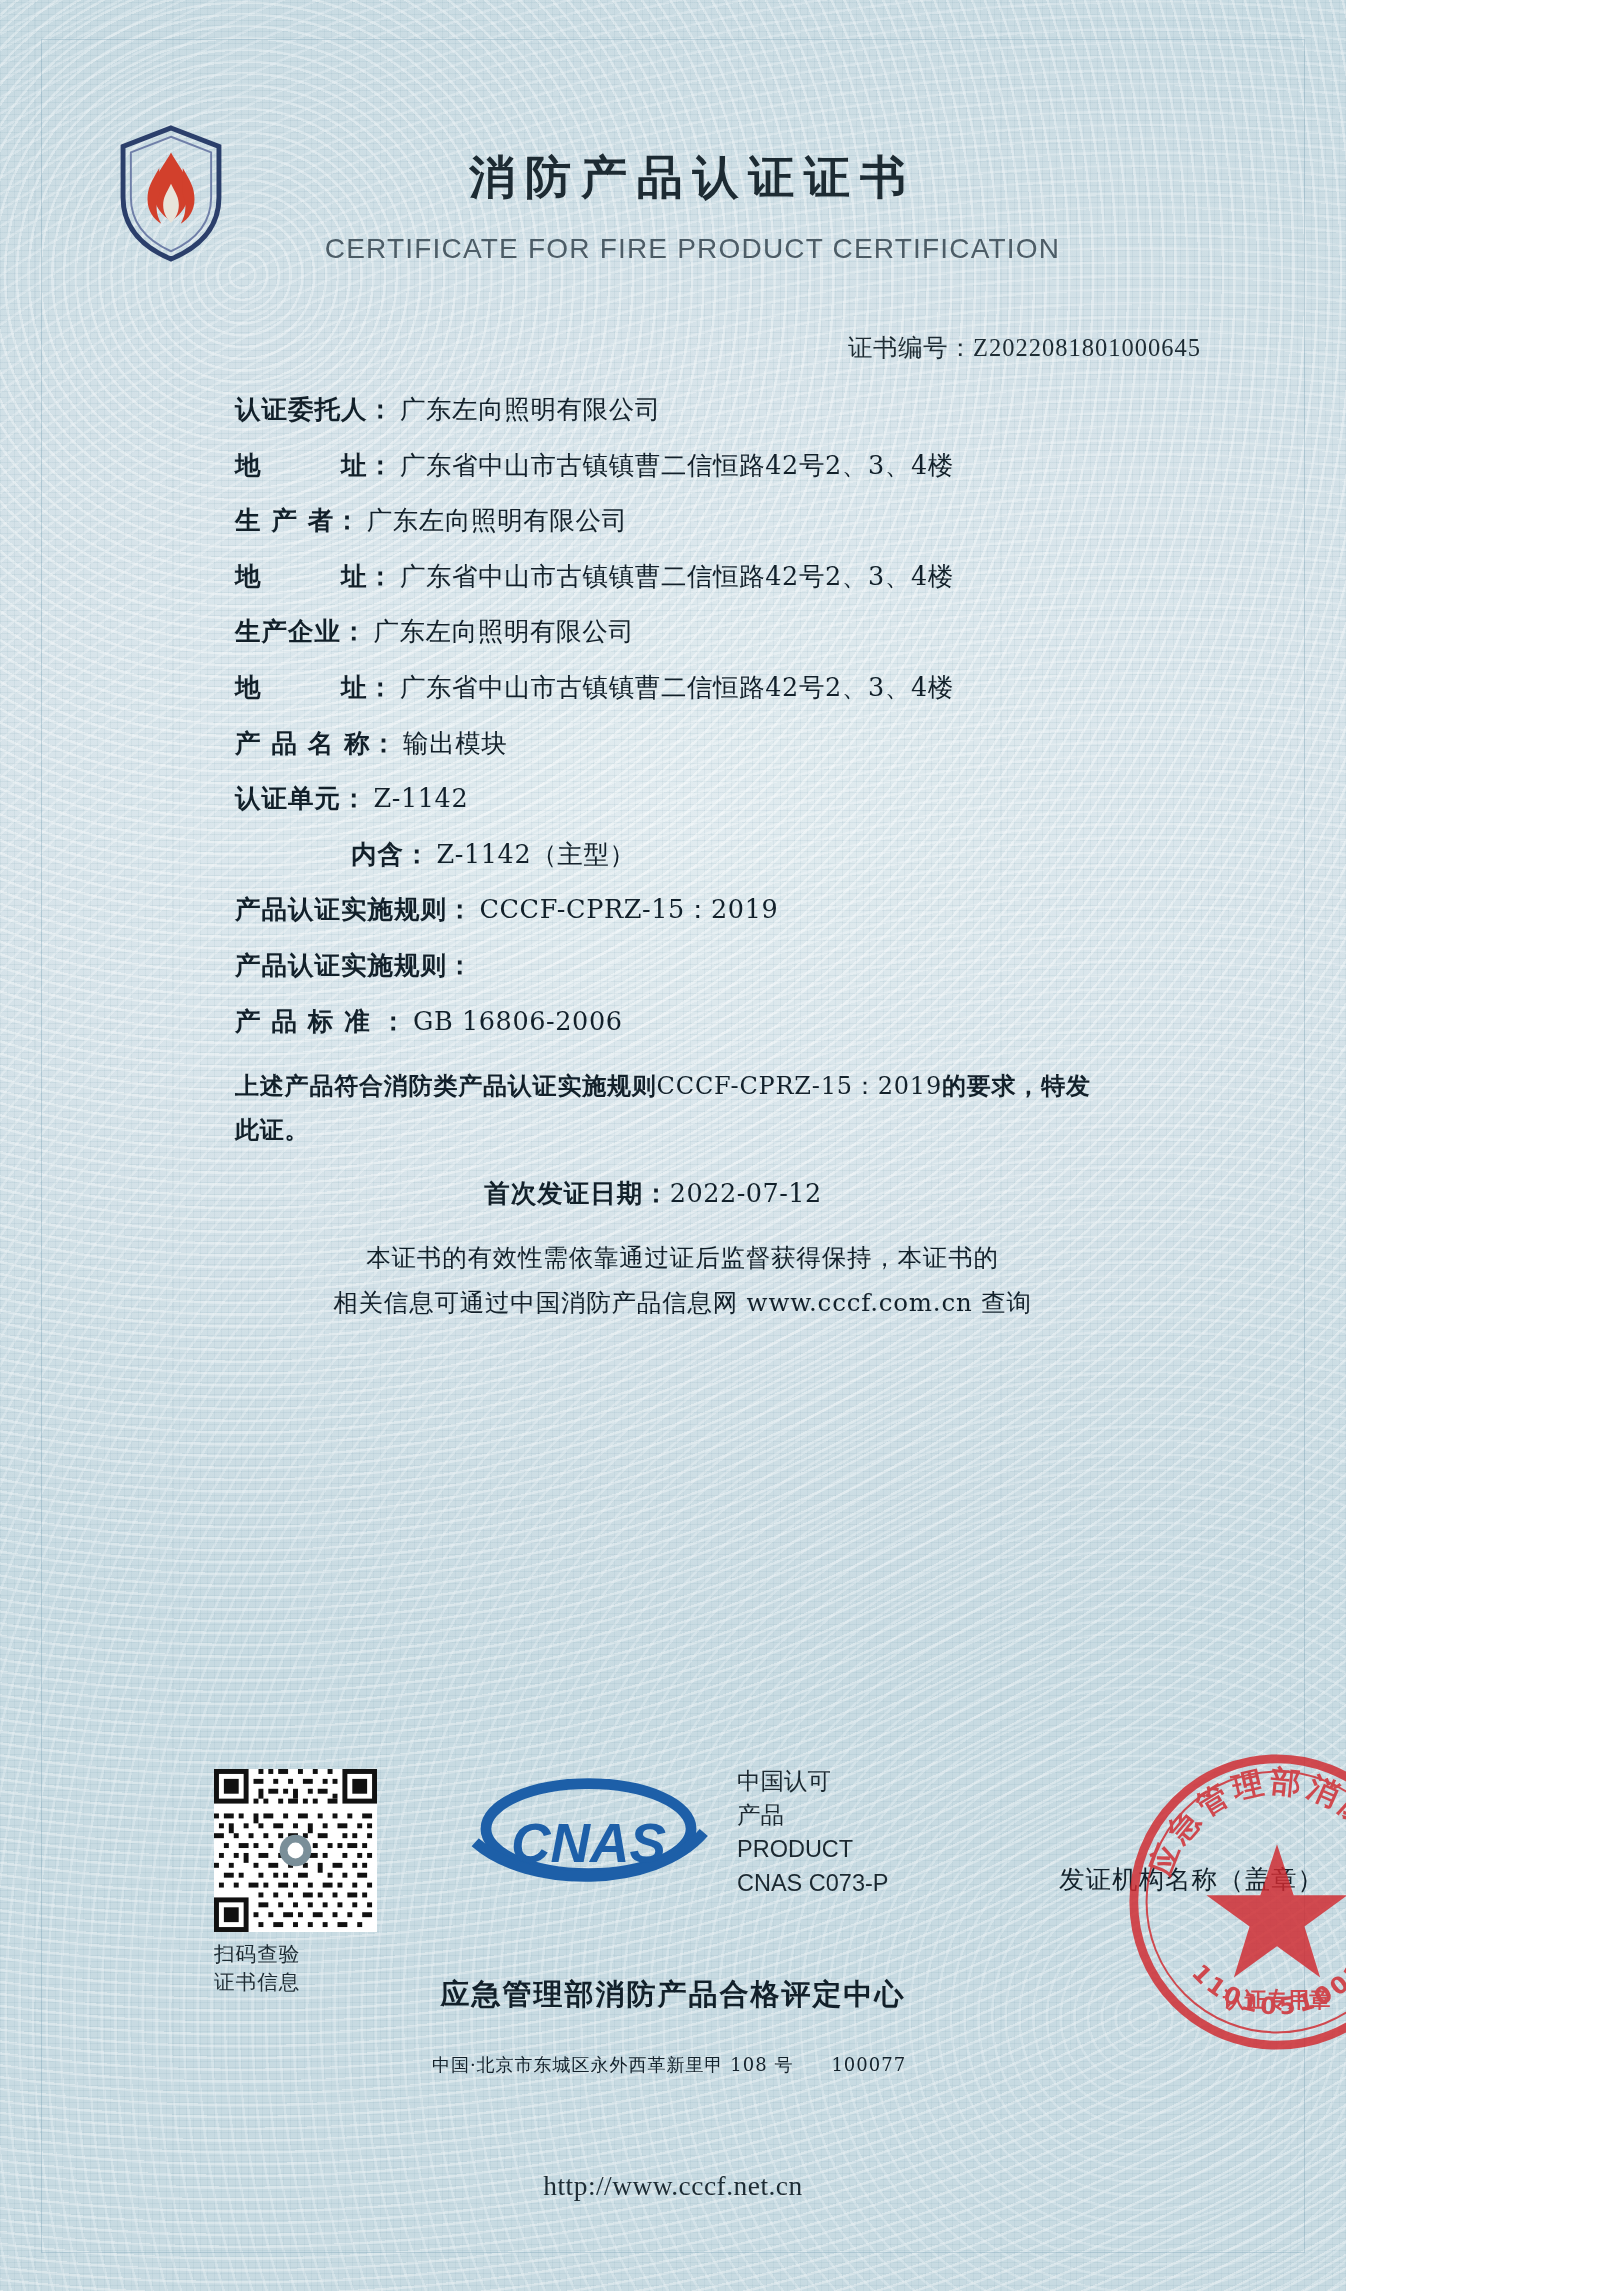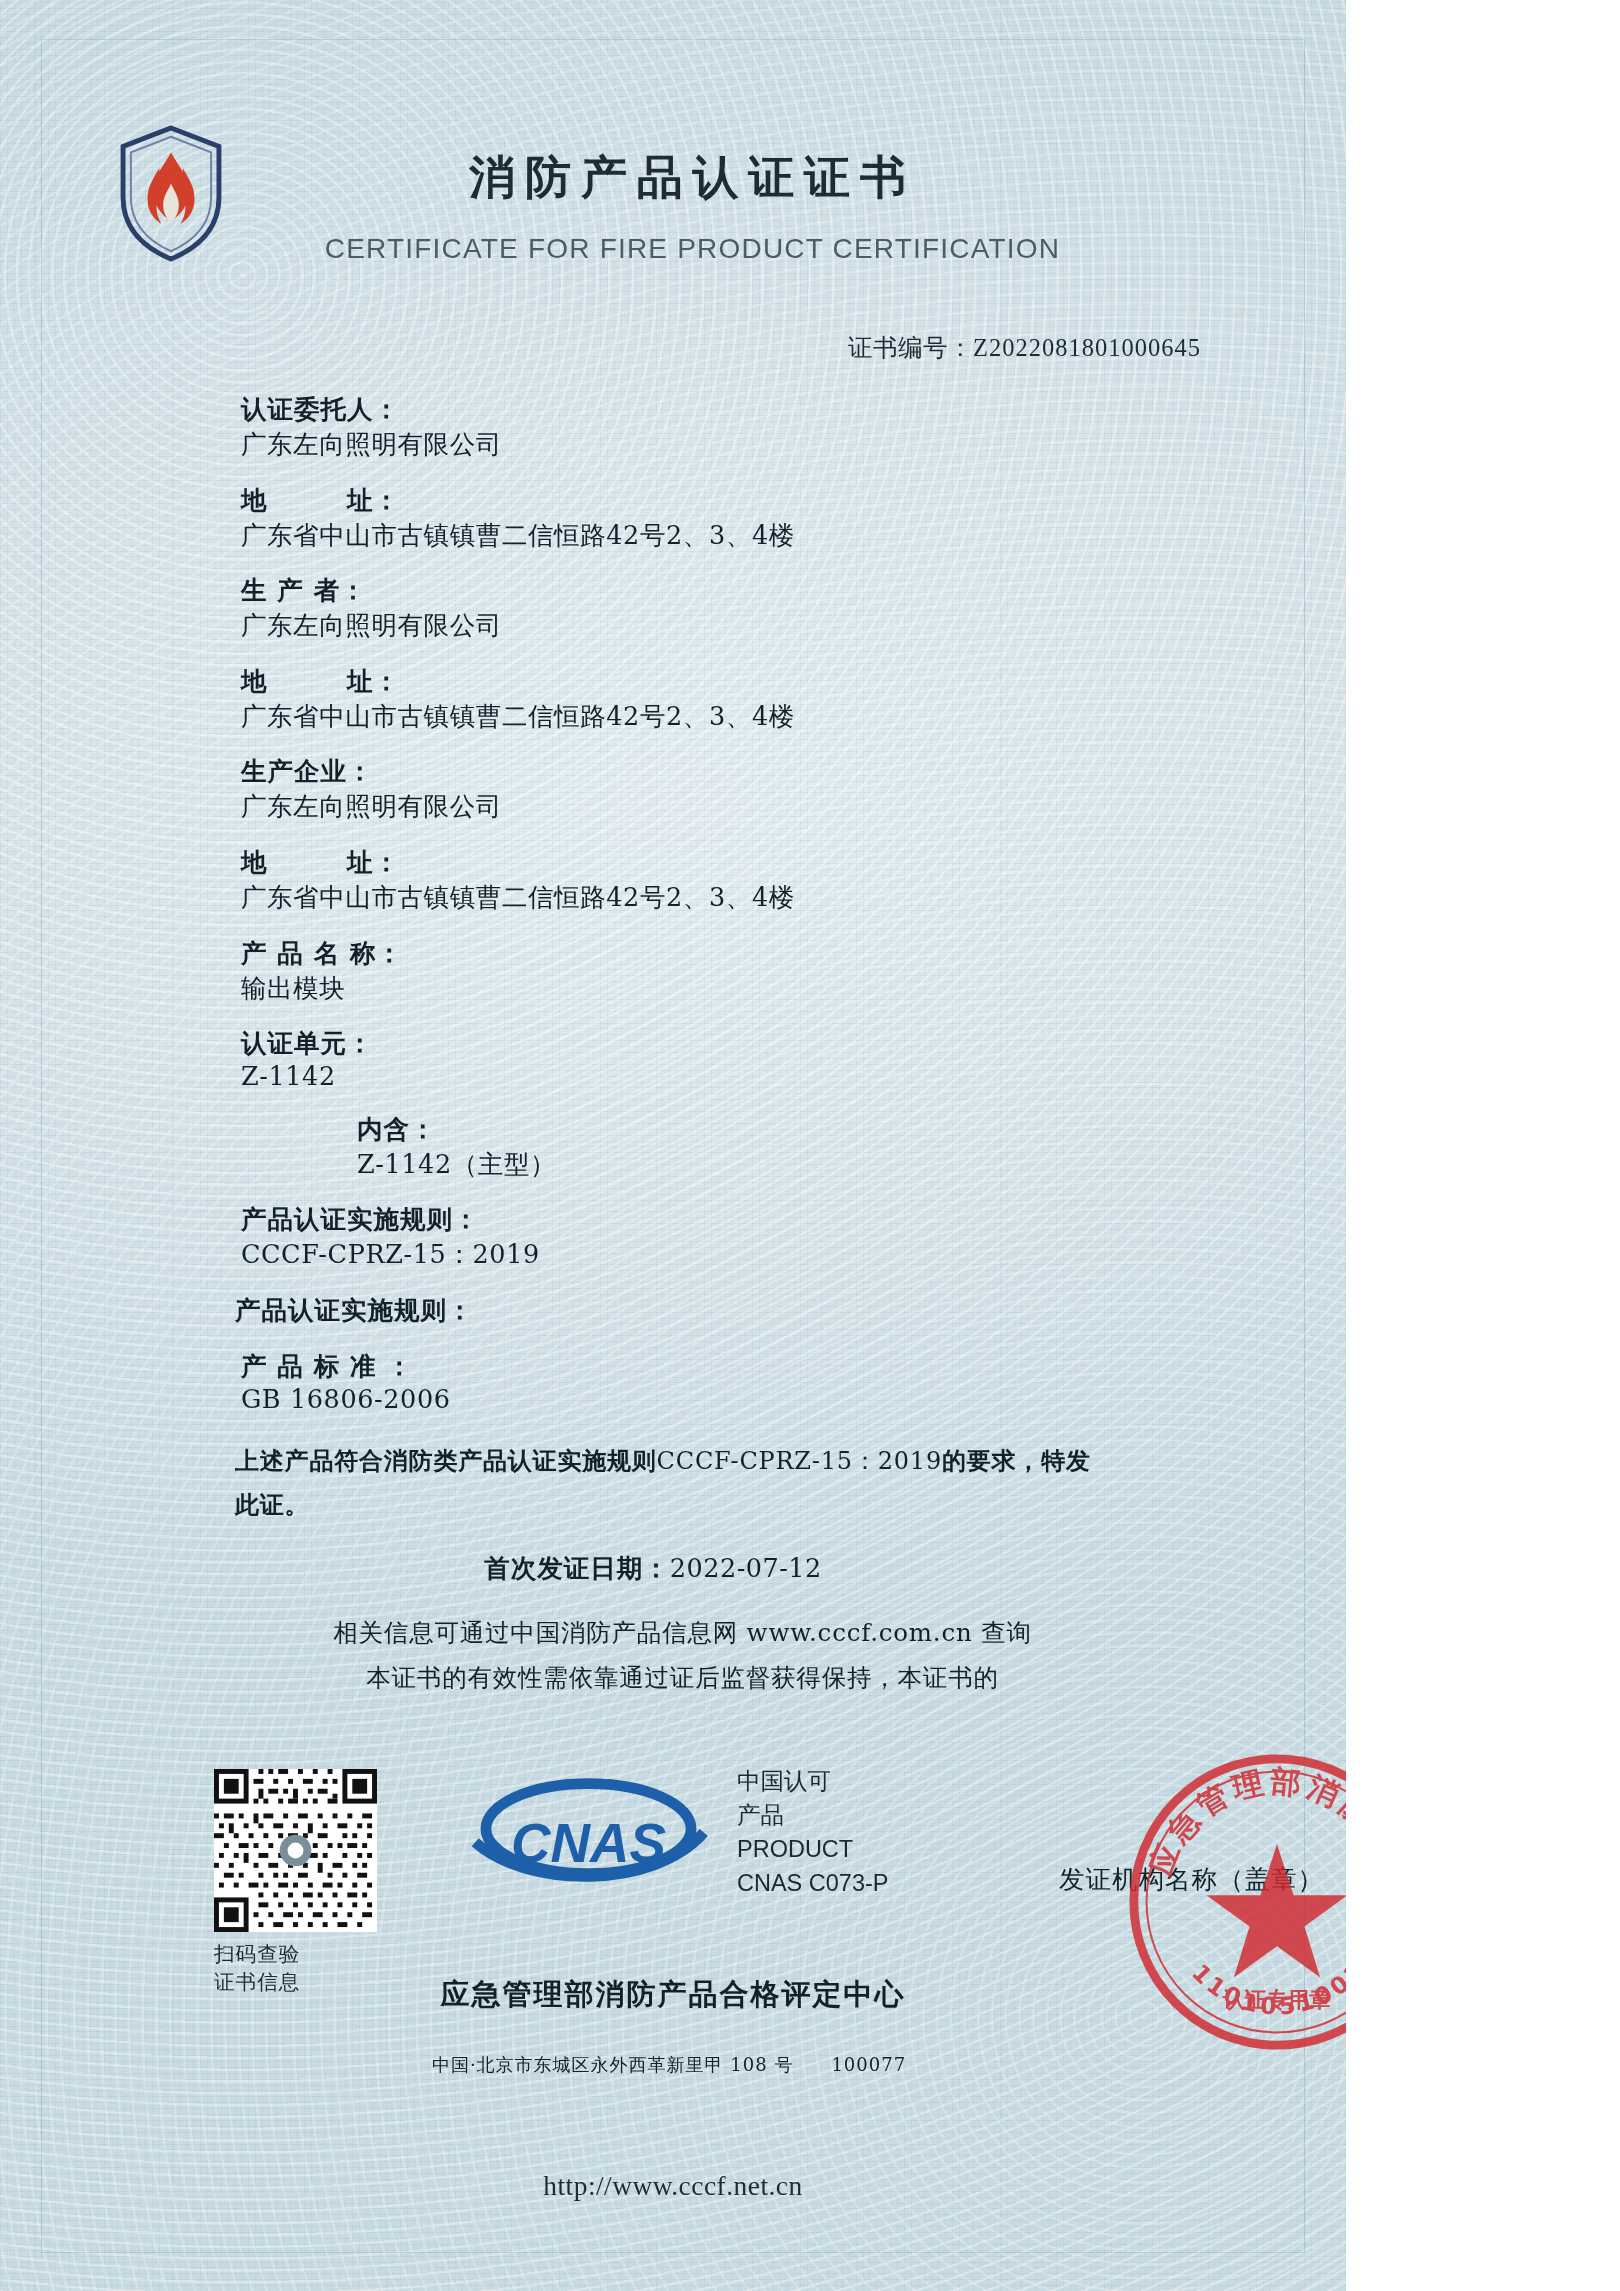--- a/index.html
+++ b/index.html
@@ -84,21 +84,20 @@
     left: 235px;
     right: 157px;
     top: 392px;
   }
   .row {
     display: flex;
     align-items: baseline;
     margin-bottom: 20.6px;
     font-size: 25.5px;
     color: #12202a;
-    flex-direction: column;
   }
   .row .lbl {
     font-weight: bold;
     white-space: nowrap;
     letter-spacing: 1px;
     font-family: "DejaVu Serif", "Liberation Serif", serif;
   }
   .row .val {
     margin-left: 5.9px;
     letter-spacing: 0.6px;
@@ -325,22 +324,22 @@
       <span>上述产品符合消防类产品认证实施规则</span><span class="normal">CCCF-CPRZ-15：2019</span><span>的要求，特发</span><br>
       <span>此证。</span>
     </div>
 
     <div class="first-issue">
       <span>首次发证日期：</span><span class="v">2022-07-12</span>
     </div>
 
 
     <div class="notice">
+      <div>本证书的有效性需依靠通过证后监督获得保持，本证书的</div>
       <div>相关信息可通过中国消防产品信息网 www.cccf.com.cn 查询</div>
-      <div>本证书的有效性需依靠通过证后监督获得保持，本证书的</div>
     </div>
   </div>
 
   <div class="qr-wrap">
     <svg class="qr" viewBox="0 0 33 33">
       <rect width="33" height="33" fill="#ffffff"></rect>
       <g fill="#111111">
         <rect x="0" y="0" width="7" height="7"></rect>
           <rect x="1" y="1" width="5" height="5" fill="#ffffff"></rect>
           <rect x="2" y="2" width="3" height="3"></rect>

